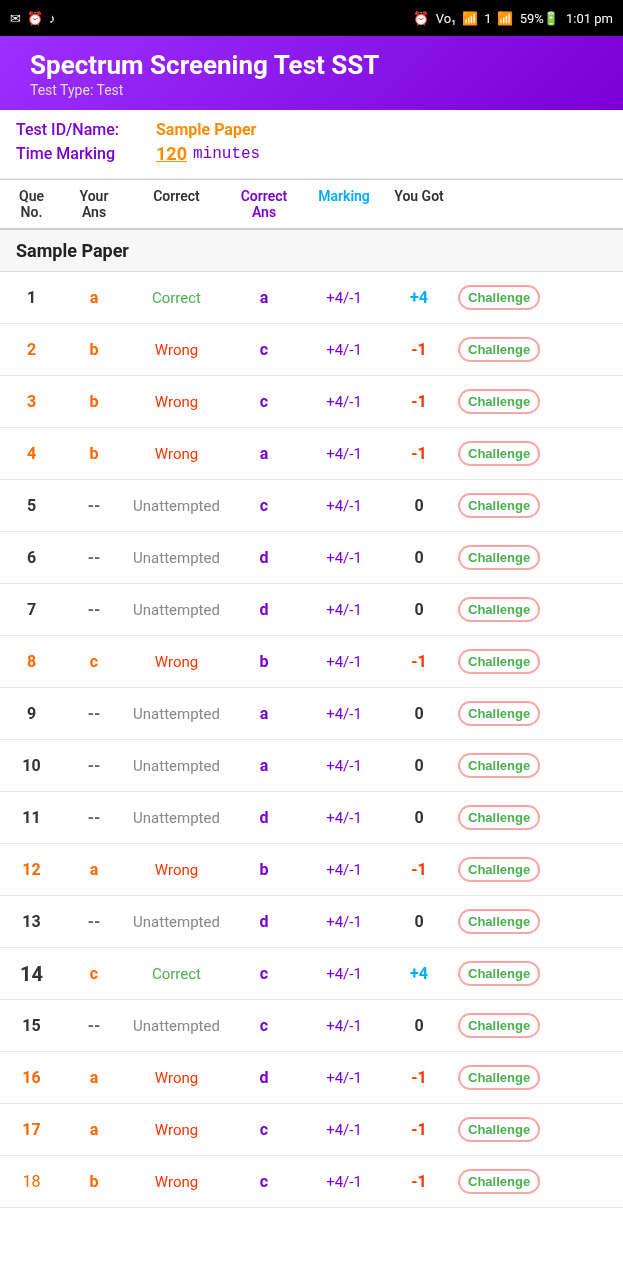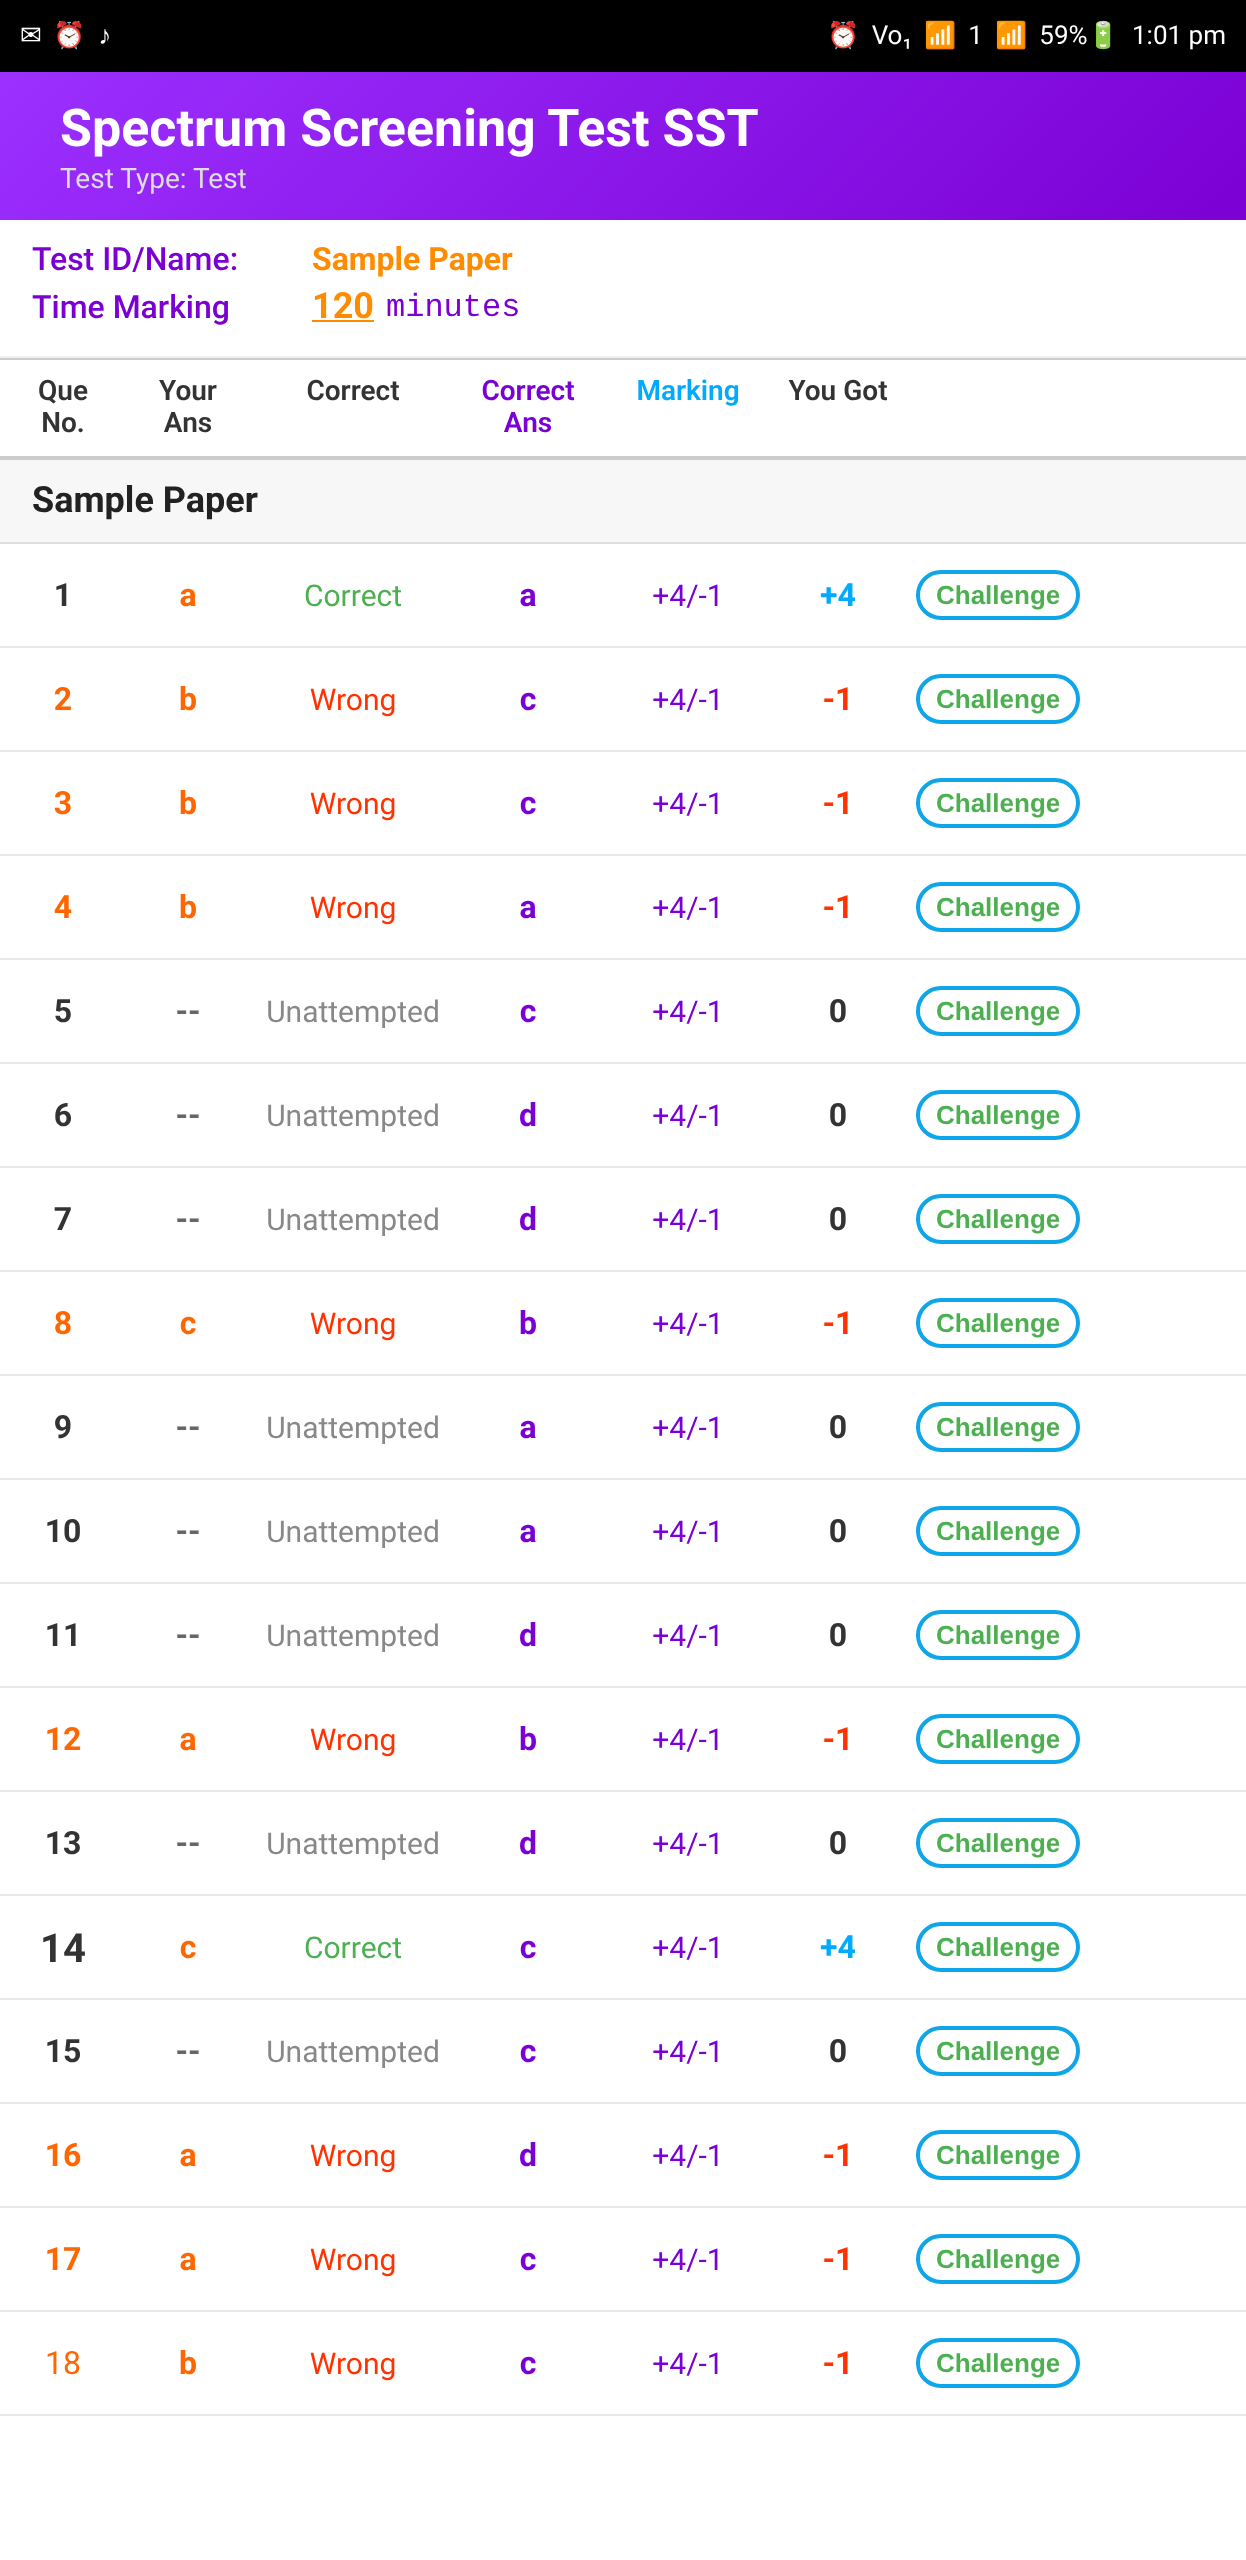--- a/index.html
+++ b/index.html
@@ -109,21 +109,21 @@
     }
     .cell {
       text-align: center;
       font-size: 15px;
     }
 
     .cell-correct-ans { color: #7B00D4; font-weight: bold; font-size: 16px; }
     .cell-marking { color: #7B00D4; font-size: 15px; }
 
     .challenge-btn {
-      border: 2px solid #0ea5e9;
+      border: 2px solid #fca5a5;
       border-radius: 20px;
       background: #fff;
       color: #4CAF50;
       font-size: 13px;
       font-weight: bold;
       padding: 3px 8px;
       cursor: pointer;
       width: 82px;
     }
   </style>

